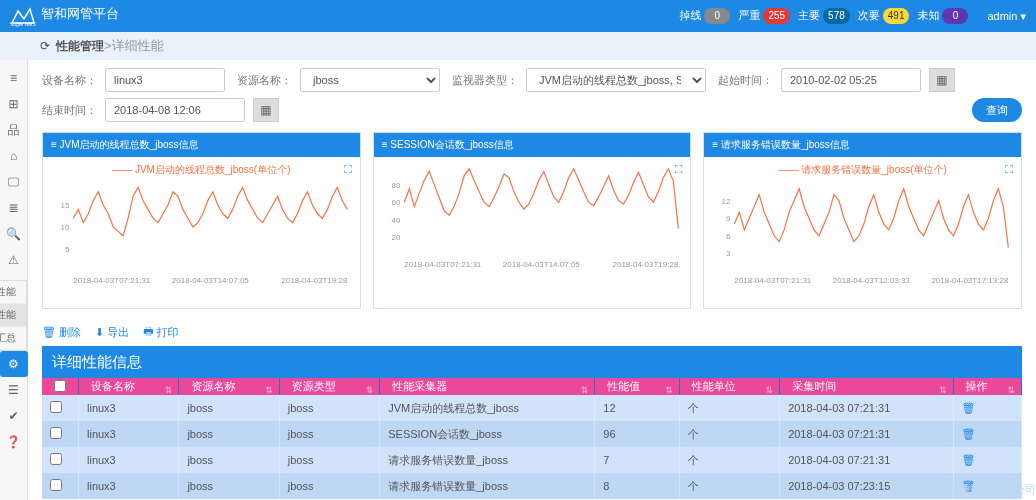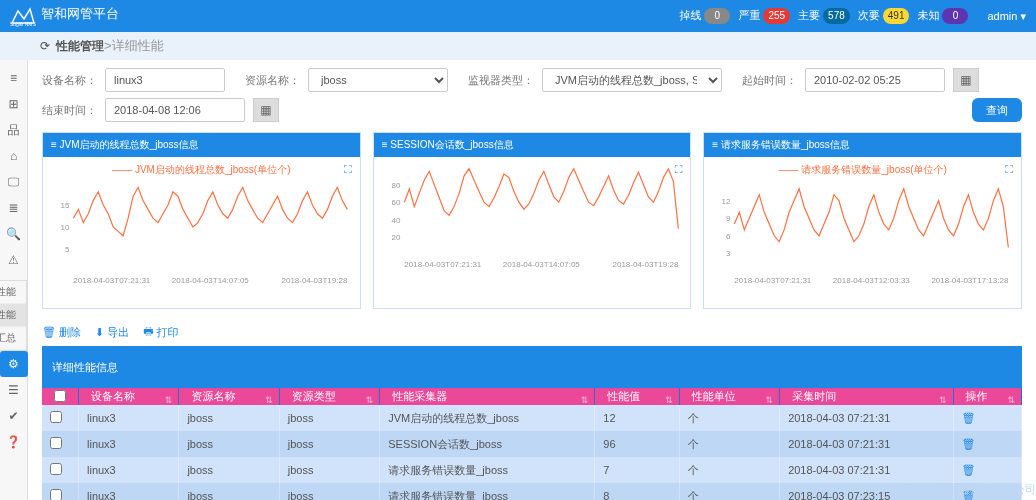--- a/index.html
+++ b/index.html
@@ -19,42 +19,42 @@
 .breadcrumb{height:28px;background:#e9f1fb;display:flex;align-items:center;padding-left:40px;font-size:12px;color:#555}
 .breadcrumb .sub{color:#999;font-size:13px}
 .layout{display:flex;height:calc(100vh - 60px)}
 .sidebar{width:28px;background:#f7f7f7;border-right:1px solid #ddd;display:flex;flex-direction:column;align-items:center;padding-top:5px}
 .sb-icon{width:28px;height:26px;display:flex;align-items:center;justify-content:center;color:#666;cursor:pointer}
 .sb-icon.active{background:#1e88e5;color:#fff;border-radius:3px}
 .sub-panel{position:absolute;left:-28px;top:280px;width:55px;background:#f7f7f7;border:1px solid #ddd;font-size:10px}
 .sub-panel div{padding:4px 3px;border-bottom:1px solid #eee;cursor:pointer;color:#666}
 .sub-panel div.active{background:#e3e3e3}
 .main{flex:1;padding:8px 14px;overflow:auto}
-.filter-row{display:flex;align-items:center;margin-bottom:10px;gap:20px;flex-wrap:wrap}
+.filter-row{display:flex;align-items:center;margin-bottom:10px;gap:12px;flex-wrap:wrap}
 .filter-group{display:flex;align-items:center;gap:8px}
 .filter-label{color:#777;font-size:11px;min-width:50px}
 .filter-input{height:24px;border:1px solid #ccc;border-radius:2px;padding:0 8px;font-size:11px;color:#555;background:#fff}
 .w100{width:120px}
 .w140{width:140px}
 .w180{width:180px}
 .cal-btn{width:26px;height:24px;background:#ddd;border:1px solid #ccc;display:flex;align-items:center;justify-content:center;cursor:pointer}
-.query-btn{height:24px;padding:0 14px;background:#1e88e5;color:#fff;border:none;border-radius:6px;font-size:11px;cursor:pointer;margin-left:auto}
+.query-btn{height:24px;padding:0 14px;background:#1e88e5;color:#fff;border:none;border-radius:12px;font-size:11px;cursor:pointer;margin-left:auto}
 .charts{display:flex;gap:12px;margin-bottom:10px}
 .chart-card{flex:1;border:1px solid #cde0f5}
 .chart-header{height:24px;background:#1e88e5;color:#fff;display:flex;align-items:center;padding:0 8px;font-size:10px}
 .chart-body{padding:6px;position:relative}
 .chart-legend{text-align:center;font-size:10px;color:#ff7043;margin-bottom:2px}
 .chart-legend::before{content:"—— ";color:#ff7043}
 .expand-icon{position:absolute;top:6px;right:8px;color:#1e88e5;cursor:pointer;font-size:11px}
 .chart-svg{width:100%;height:120px}
 .axis-text{font-size:8px;fill:#999}
 .chart-line{fill:none;stroke:#ff7043;stroke-width:1.2}
 .toolbar{display:flex;gap:14px;padding:4px 0;color:#1e88e5;font-size:11px}
 .toolbar span{cursor:pointer;display:flex;align-items:center;gap:3px}
-.table-title-bar{height:42px;background:#1e88e5;color:#fff;display:flex;align-items:center;padding:0 10px;font-size:11px}
+.table-title-bar{height:32px;background:#1e88e5;color:#fff;display:flex;align-items:center;padding:0 10px;font-size:15px}
 .data-table{width:100%;border-collapse:collapse;font-size:11px}
 .data-table thead th{background:#ec4899;color:#fff;height:17px;text-align:left;padding:0 12px;border-right:1px solid #2a6fd0;font-weight:normal;position:relative}
 .sort-icon{position:absolute;right:6px;top:7px;font-size:9px;opacity:.6}
 .data-table tbody tr{background:#d0e3fa}
 .data-table tbody tr:nth-child(even){background:#bed7f5}
 .data-table tbody td{height:26px;padding:0 8px;color:#555;border-right:1px solid rgba(255,255,255,.3)}
 .chk{width:12px;height:12px}
 .del-icon{color:#1e88e5;cursor:pointer}
 .footer{position:fixed;bottom:0;left:28px;right:0;text-align:right;font-size:11px;color:#bfd7f0;padding:3px 0;pointer-events:none}
 </style>

